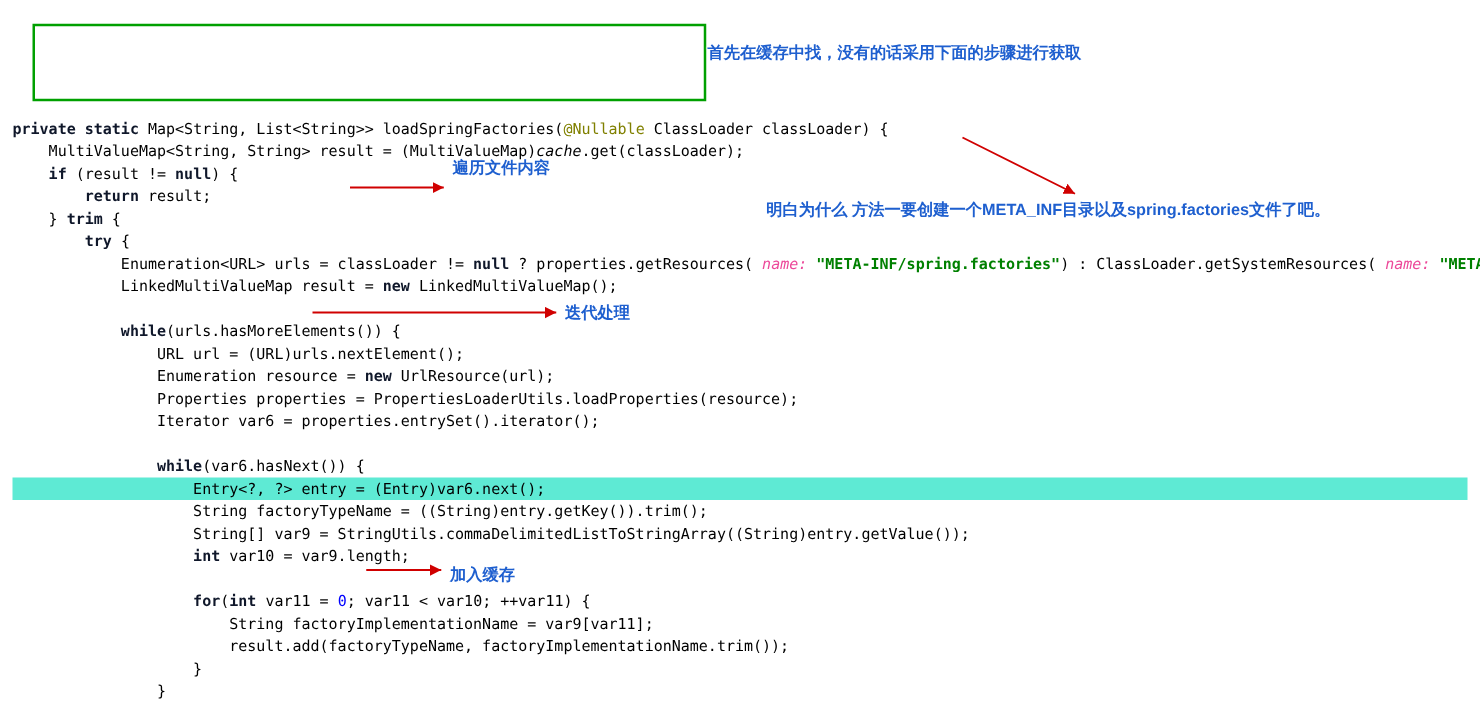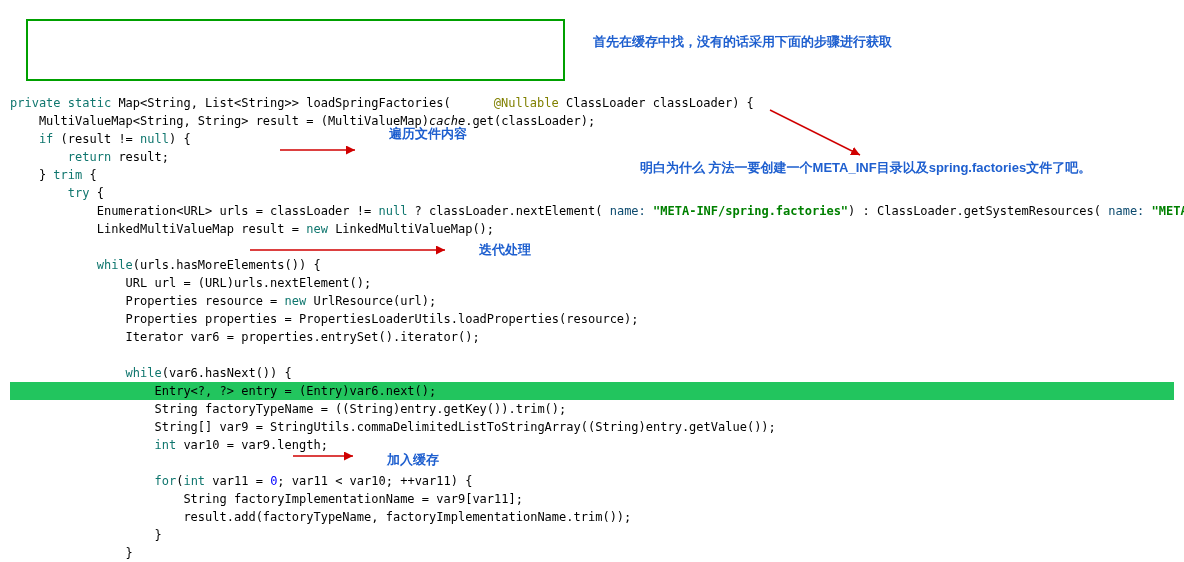--- a/index.html
+++ b/index.html
@@ -11,45 +11,44 @@
     background: #ffffff;
     color: #000000;
     white-space: pre;
     overflow-x: auto;
     position: relative;
   }
   .code-container {
     padding: 4px 10px;
     position: relative;
   }
-  .kw { color: #0f766e; font-weight: normal; }
-  .anno { color: #808000; margin-left: 43px; }
+  .kw { color: #0f172a; font-weight: bold; }
+  .anno { color: #808000; }
   .str { color: #008000; font-weight: bold; }
-  .hint { color: #0c4a6e; }
+  .hint { color: #ec4899; font-style: italic; }
   .num { color: #0000ff; }
 
   .green-box {
     position: absolute;
     border: 2px solid #00a000;
     pointer-events: none;
     z-index: 5;
   }
   .annotation-text {
     position: absolute;
     color: #1e5fcf;
     font-family: sans-serif;
     font-size: 13px;
     font-weight: bold;
     text-shadow: 0 0 2px #fff, 0 0 2px #fff;
     white-space: nowrap;
     z-index: 6;
-    margin-left: 27px;
   }
   .highlight-line {
-    background: #22c55e;
+    background: #5eead4;
     display: inline-block;
     width: 100%;
   }
   svg.arrow {
     position: absolute;
     pointer-events: none;
     z-index: 4;
   }
 </style>
 </head>
@@ -57,26 +56,26 @@
 
 
 
 <div class="code-container">
 <span><span class="kw">private static</span><span> Map&lt;String, List&lt;String&gt;&gt; loadSpringFactories(</span><span class="anno">@Nullable</span><span> ClassLoader classLoader) {</span></span>
 <span><span>    MultiValueMap&lt;String, String&gt; result = (MultiValueMap)</span><span style="font-style:italic">cache</span><span>.get(classLoader);</span></span>
 <span><span class="kw">    if</span><span> (result != </span><span class="kw">null</span><span>) {</span></span>
 <span><span class="kw">        return</span><span> result;</span></span>
 <span><span>    } </span><span class="kw">trim</span><span> {</span></span>
 <span><span class="kw">        try</span><span> {</span></span>
-<span><span>            Enumeration&lt;URL&gt; urls = classLoader != </span><span class="kw">null</span><span> ? classLoader.nextElement(</span><span class="hint"> name: </span><span class="str">"META-INF/spring.factories"</span><span>) : ClassLoader.getSystemResources(</span><span class="hint"> name: </span><span class="str">"META-INF/spring.factories"</span></span>
+<span><span>            Enumeration&lt;URL&gt; urls = classLoader != </span><span class="kw">null</span><span> ? properties.getResources(</span><span class="hint"> name: </span><span class="str">"META-INF/spring.factories"</span><span>) : ClassLoader.getSystemResources(</span><span class="hint"> name: </span><span class="str">"META-INF/spring.factories"</span></span>
 <span><span>            LinkedMultiValueMap result = </span><span class="kw">new</span><span> LinkedMultiValueMap();</span></span>
 <span></span>
 <span><span class="kw">            while</span><span>(urls.hasMoreElements()) {</span></span>
 <span>                URL url = (URL)urls.nextElement();</span>
-<span><span>                Properties resource = </span><span class="kw">new</span><span> UrlResource(url);</span></span>
+<span><span>                Enumeration resource = </span><span class="kw">new</span><span> UrlResource(url);</span></span>
 <span>                Properties properties = PropertiesLoaderUtils.loadProperties(resource);</span>
 <span>                Iterator var6 = properties.entrySet().iterator();</span>
 <span></span>
 <span><span class="kw">                while</span><span>(var6.hasNext()) {</span></span>
 <span class="highlight-line">                    Entry&lt;?, ?&gt; entry = (Entry)var6.next();</span>
 <span>                    String factoryTypeName = ((String)entry.getKey()).trim();</span>
 <span>                    String[] var9 = StringUtils.commaDelimitedListToStringArray((String)entry.getValue());</span>
 <span><span class="kw">                    int</span><span> var10 = var9.length;</span></span>
 <span></span>
 <span><span class="kw">                    for</span><span>(</span><span class="kw">int</span><span> var11 = </span><span class="num">0</span><span>; var11 &lt; var10; ++var11) {</span></span>

